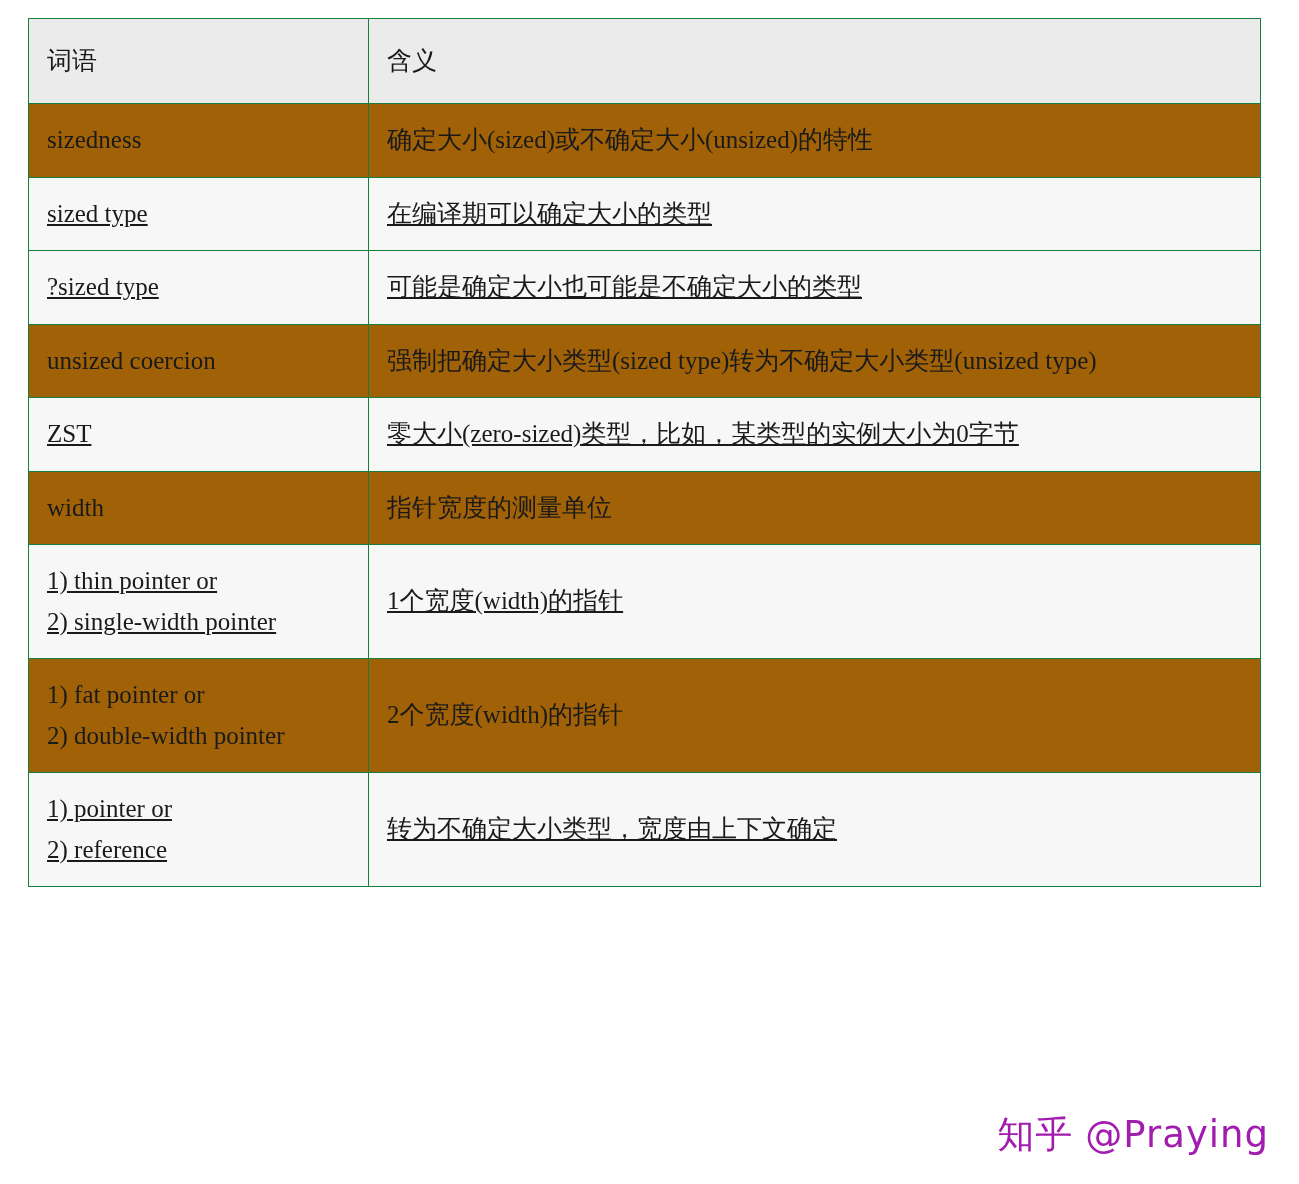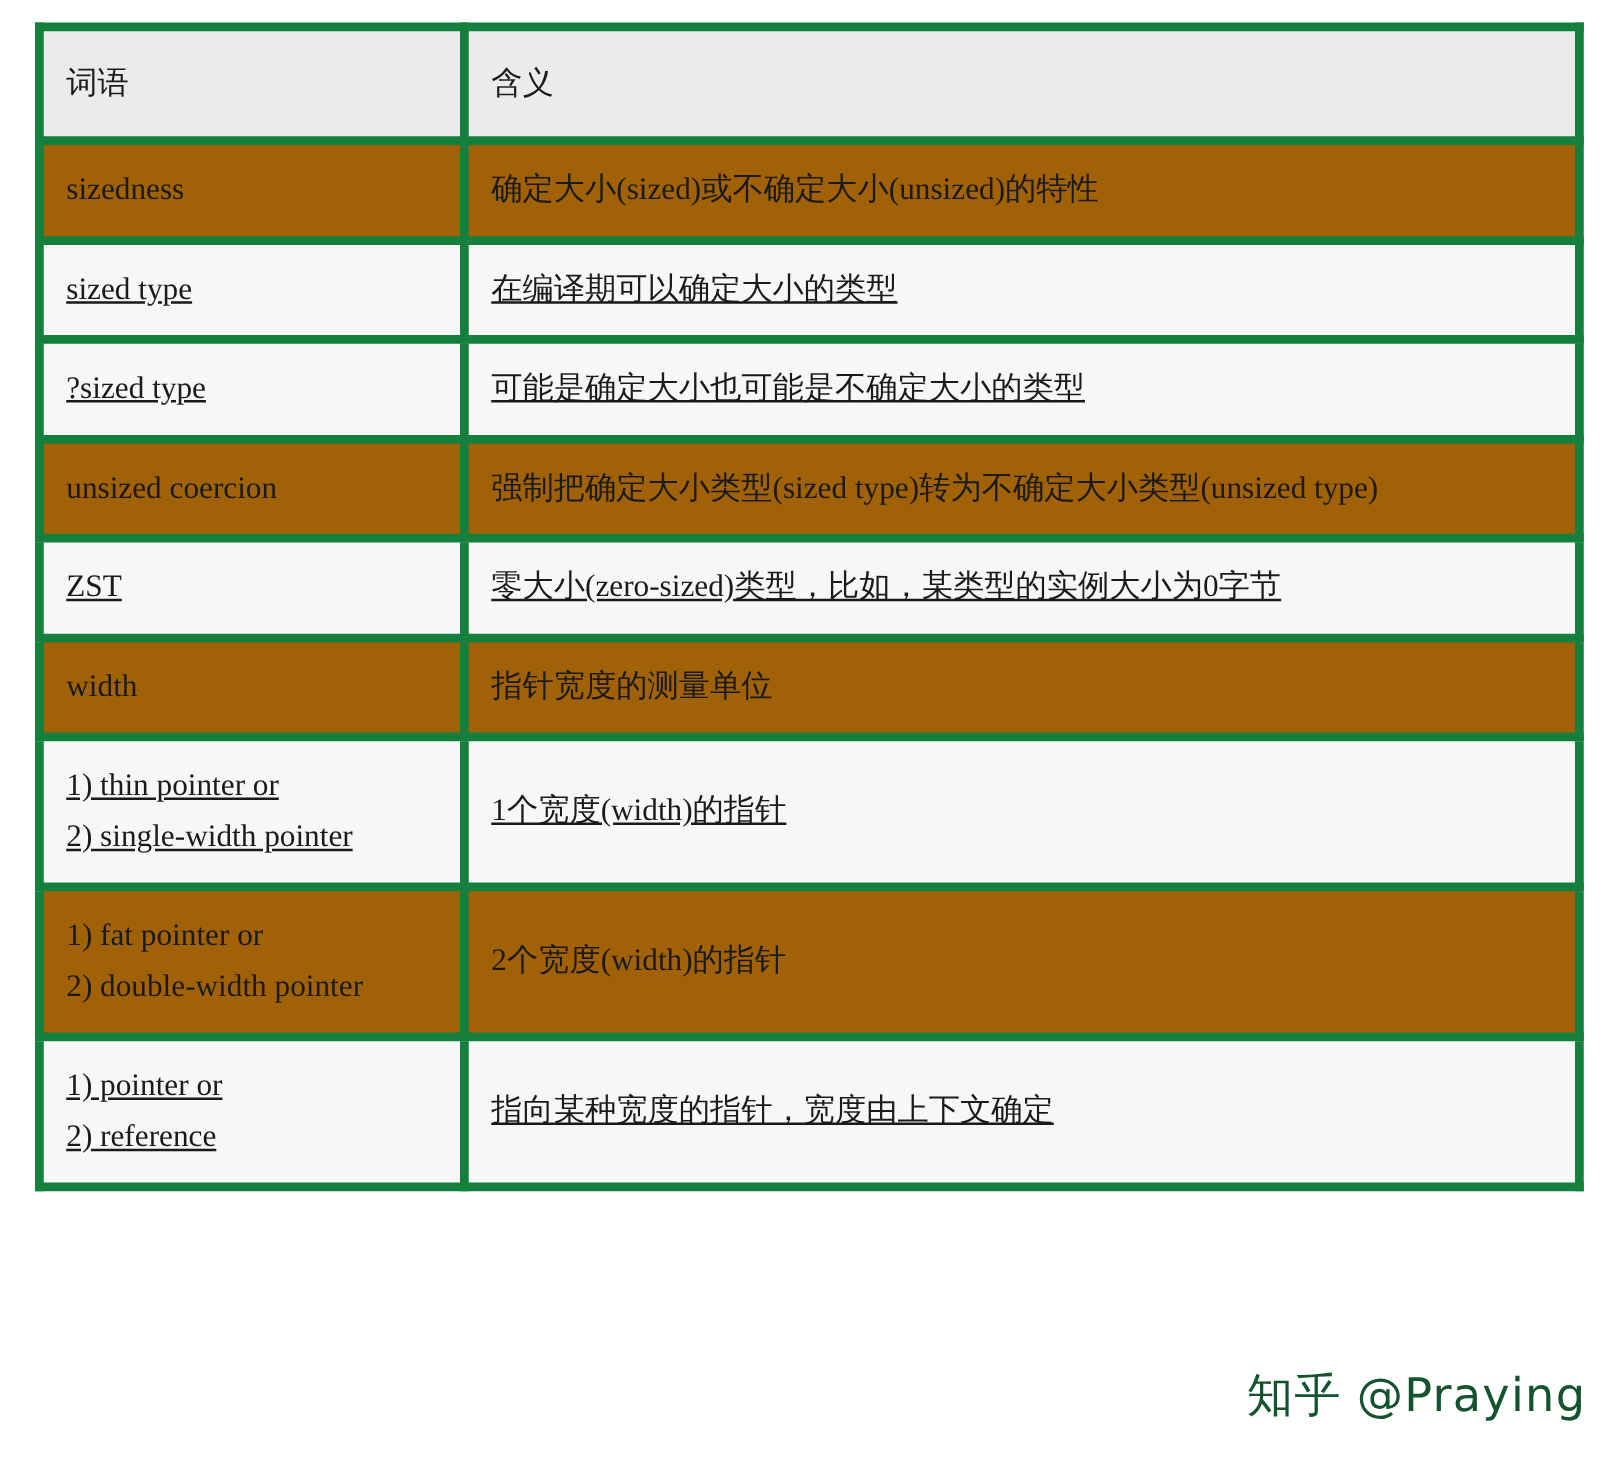--- a/index.html
+++ b/index.html
@@ -31,21 +31,21 @@
     table-layout: fixed;
     background: #ffffff;
     border: 1px solid #e3e3e3;
   }
 
   .glossary-table col.col-term  { width: 340px; }
   .glossary-table col.col-mean  { width: 892px; }
 
   .glossary-table th,
   .glossary-table td {
-    border: 7px solid #15803d;
+    border: 1px solid #15803d;
     padding: 16px 18px;
     vertical-align: middle;
     text-align: left;
     font-size: 25px;
     line-height: 1.62;
     color: #1a1a1a;
     font-weight: normal;
     word-break: break-all;
     overflow-wrap: break-word;
   }
@@ -68,25 +68,25 @@
   .cell-term {
     white-space: pre-line;
   }
   .cell-meaning {
     white-space: pre-line;
   }
 
   .watermark {
     position: absolute;
     right: 30px;
-    bottom: 42px;
+    bottom: 24px;
     font-family: "DejaVu Sans", "Liberation Sans", sans-serif;
     font-size: 37px;
     letter-spacing: 1px;
-    color: #14532d;
+    color: #a21caf;
     user-select: none;
     white-space: nowrap;
     margin-left: 16px;
   }
   .watermark .wm-logo { margin-right: 12px; }
 </style>
 </head>
 <body>
 
 <div class="page">
@@ -133,21 +133,21 @@
         <td class="cell-meaning">1个宽度(width)的指针</td>
       </tr>
       <tr class="row-plain">
         <td class="cell-term">1) fat pointer or
 2) double-width pointer</td>
         <td class="cell-meaning">2个宽度(width)的指针</td>
       </tr>
       <tr class="row-shaded">
         <td class="cell-term">1) pointer or
 2) reference</td>
-        <td class="cell-meaning">指向某种宽度的指针，宽度由上下文确定</td>
+        <td class="cell-meaning">转为不确定大小类型，宽度由上下文确定</td>
       </tr>
     </tbody>
   </table>
 
   <div class="watermark">
     <span class="wm-logo">知乎</span><span>@Praying</span>
   </div>
 
 </div>
 

